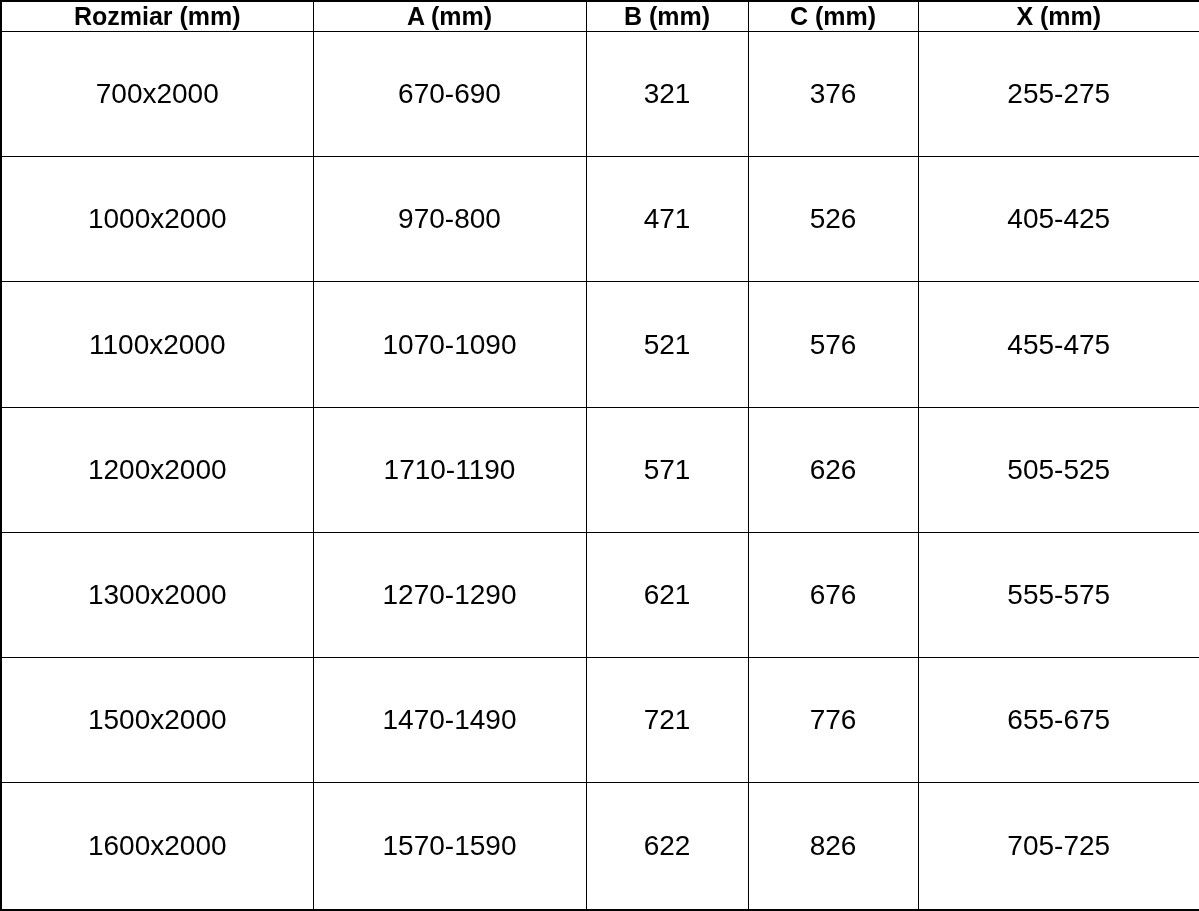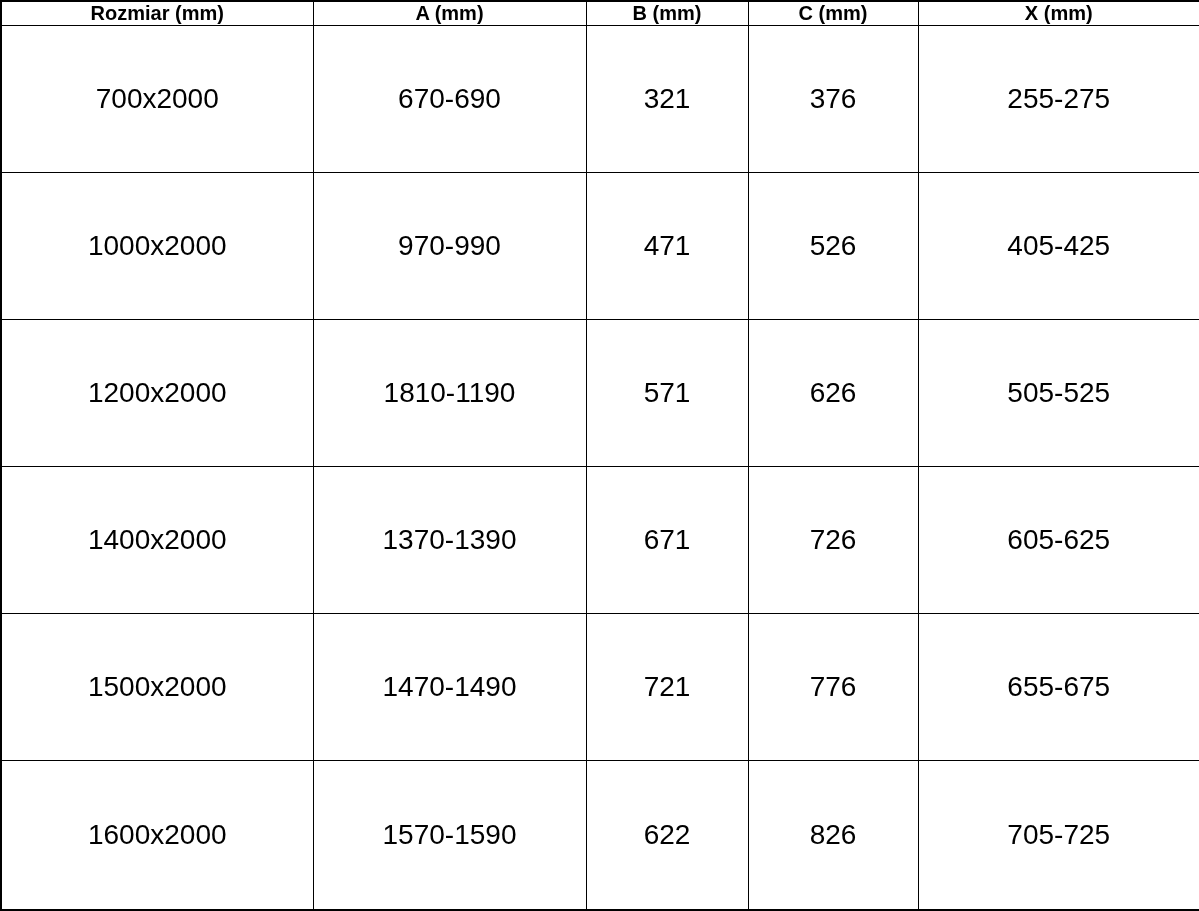--- a/index.html
+++ b/index.html
@@ -20,21 +20,21 @@
   .spec-table th,
   .spec-table td {
     border: 1px solid #000000;
     text-align: center;
     vertical-align: middle;
     padding: 0;
     overflow: hidden;
     white-space: nowrap;
   }
   .spec-table th {
-    font-size: 20px;
+    font-size: 25px;
     font-weight: bold;
   }
   .spec-table td {
     font-size: 28px;
     font-weight: normal;
     margin-left: 16px;
   }
   col.c-rozmiar { width: 312px; }
   col.c-a       { width: 273px; }
   col.c-b       { width: 162px; }
@@ -64,38 +64,45 @@
   <tbody>
       <tr>
         <td>700x2000</td>
         <td>670-690</td>
         <td>321</td>
         <td>376</td>
         <td>255-275</td>
       </tr>
       <tr>
         <td>1000x2000</td>
-        <td>970-990</td>
+        <td>970-800</td>
         <td>471</td>
         <td>526</td>
         <td>405-425</td>
       </tr>
       <tr>
+        <td>1100x2000</td>
+        <td>1070-1090</td>
+        <td>521</td>
+        <td>576</td>
+        <td>455-475</td>
+      </tr>
+      <tr>
         <td>1200x2000</td>
-        <td>1810-1190</td>
+        <td>1710-1190</td>
         <td>571</td>
         <td>626</td>
         <td>505-525</td>
       </tr>
       <tr>
-        <td>1400x2000</td>
-        <td>1370-1390</td>
-        <td>671</td>
-        <td>726</td>
-        <td>605-625</td>
+        <td>1300x2000</td>
+        <td>1270-1290</td>
+        <td>621</td>
+        <td>676</td>
+        <td>555-575</td>
       </tr>
       <tr>
         <td>1500x2000</td>
         <td>1470-1490</td>
         <td>721</td>
         <td>776</td>
         <td>655-675</td>
       </tr>
       <tr>
         <td>1600x2000</td>

